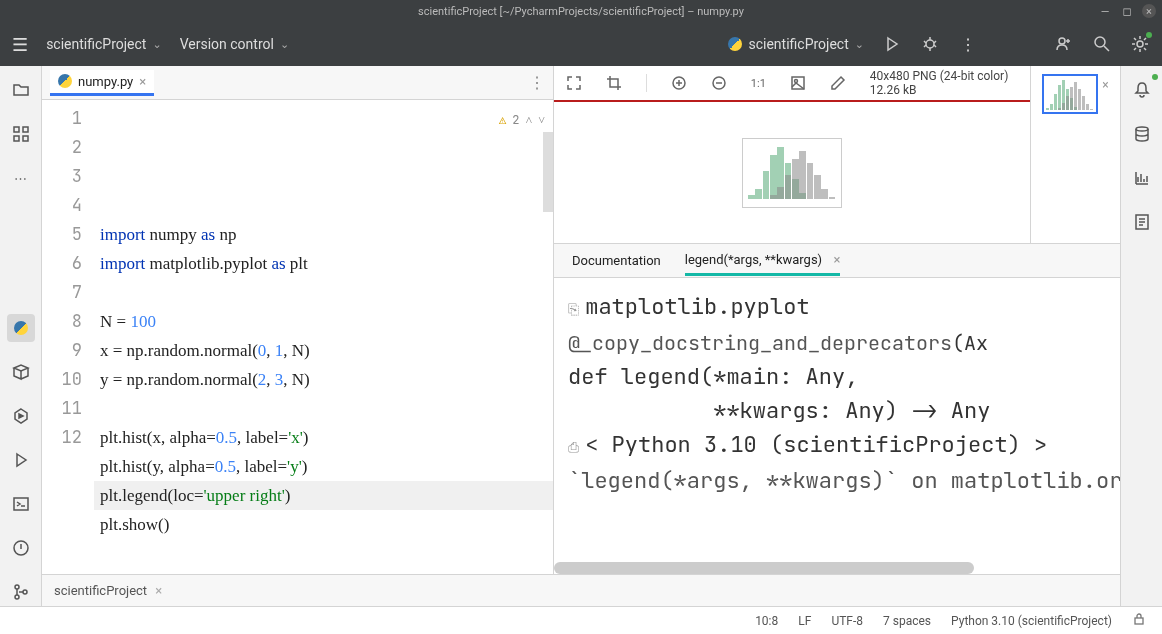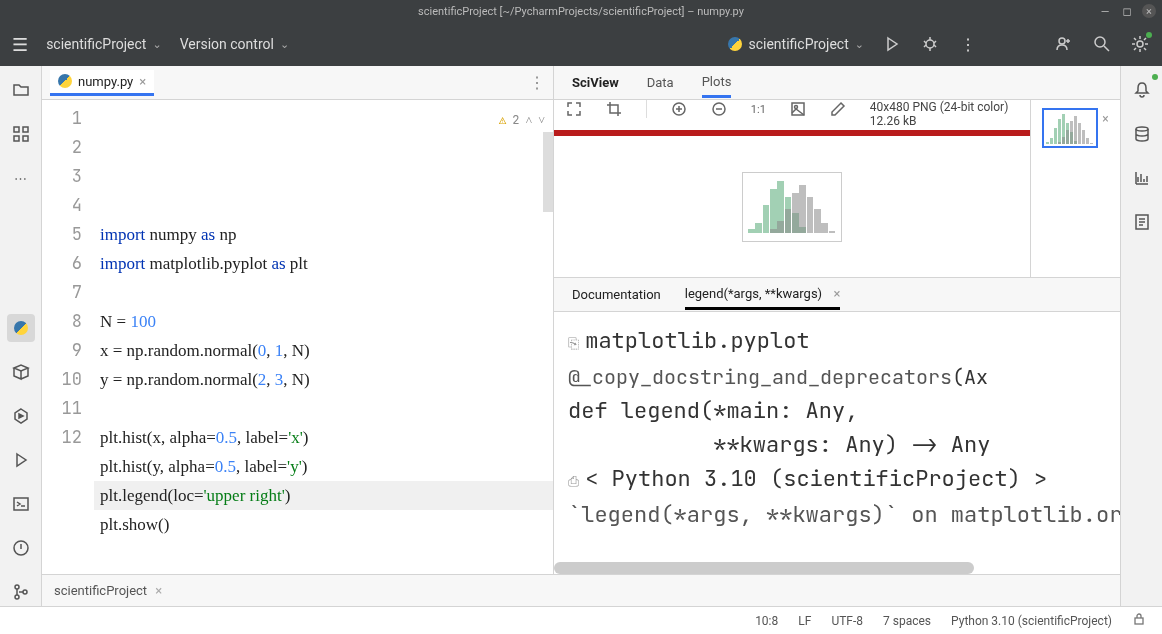--- a/index.html
+++ b/index.html
@@ -199,23 +199,24 @@
   border-bottom: 1px solid #d4d4d4;
 }
 .plots-main {
   flex: 1;
   display: flex;
   flex-direction: column;
 }
 .plots-toolbar {
   height: 36px;
   display: flex;
+  align-items: center;
   gap: 24px;
   padding: 0 12px;
-  border-bottom: 6px solid #b91c1c;
+  border-bottom: 2px solid #b91c1c;
   font-size: 12px;
   color: #666;
 }
 .ptool {
   width: 18px; height: 18px;
   display: flex; align-items: center; justify-content: center;
   cursor: pointer;
 }
 .ptool svg { stroke: #666; fill: none; stroke-width: 1.5; }
 .plots-toolbar .info { margin-left: auto; font-size: 12px; color: #444; }
@@ -254,21 +255,21 @@
   align-items: center;
   gap: 24px;
   padding: 0 18px;
   border-bottom: 1px solid #d4d4d4;
   background: #f7f7f7;
   font-size: 13px;
 }
 .doc-tab { cursor: pointer; }
 .doc-tab.bold { font-weight: 400; }
 .doc-tab .close { color: #999; margin-left: 8px; cursor: pointer; }
-.doc-tab.underline { border-bottom: 3px solid #000000; padding-bottom: 6px; margin-bottom: -7px; }
+.doc-tab.underline { border-bottom: 3px solid #14b8a6; padding-bottom: 6px; margin-bottom: -7px; }
 
 .doc-body {
   flex: 1;
   padding: 12px 14px;
   font-family: "JetBrains Mono", Menlo, Consolas, monospace;
   font-size: 20px;
   line-height: 34px;
   color: #333;
   overflow: hidden;
   white-space: pre;
@@ -483,25 +484,20 @@
               <span>2</span>
               <span>˄</span>
               <span>˅</span>
             </div>
             <div class="minimap"></div>
           <div class="line"><span class="kw">import</span><span> </span><span class="mod">numpy</span><span> </span><span class="kw">as</span><span> </span><span class="mod">np</span></div><div class="line"><span class="kw">import</span><span> </span><span class="mod">matplotlib.pyplot</span><span> </span><span class="kw">as</span><span> </span><span class="mod">plt</span></div><div class="line"></div><div class="line"><span>N </span><span class="op">=</span><span> </span><span class="num">100</span></div><div class="line"><span>x </span><span class="op">=</span><span> np.random.normal(</span><span class="num">0</span><span>, </span><span class="num">1</span><span>, N)</span></div><div class="line"><span>y </span><span class="op">=</span><span> np.random.normal(</span><span class="num">2</span><span>, </span><span class="num">3</span><span>, N)</span></div><div class="line"></div><div class="line"><span>plt.hist(x, alpha=</span><span class="num">0.5</span><span>, label=</span><span class="str">'x'</span><span>)</span></div><div class="line"><span>plt.hist(y, alpha=</span><span class="num">0.5</span><span>, label=</span><span class="str">'y'</span><span>)</span></div><div class="line current"><span>plt.legend(loc=</span><span class="str">'upper right'</span><span>)</span></div><div class="line"><span>plt.show()</span></div><div class="line"></div></div>
         </div>
       </div>
 
       <div class="right-pane">
-        <div class="sci-tabs">
-          <div class="sci-tab bold">SciView</div>
-          <div class="sci-tab">Data</div>
-          <div class="sci-tab active-underline">Plots</div>
-        </div>
 
         <div class="plots-area">
           <div class="plots-main">
             <div class="plots-toolbar">
               <div class="ptool">
                   <svg width="16" height="16" viewBox="0 0 16 16">
                     <path d="M2 6V2h4M14 6V2h-4M2 10v4h4M14 10v4h-4"></path>
                   </svg>
                 </div>
               <div class="ptool">

